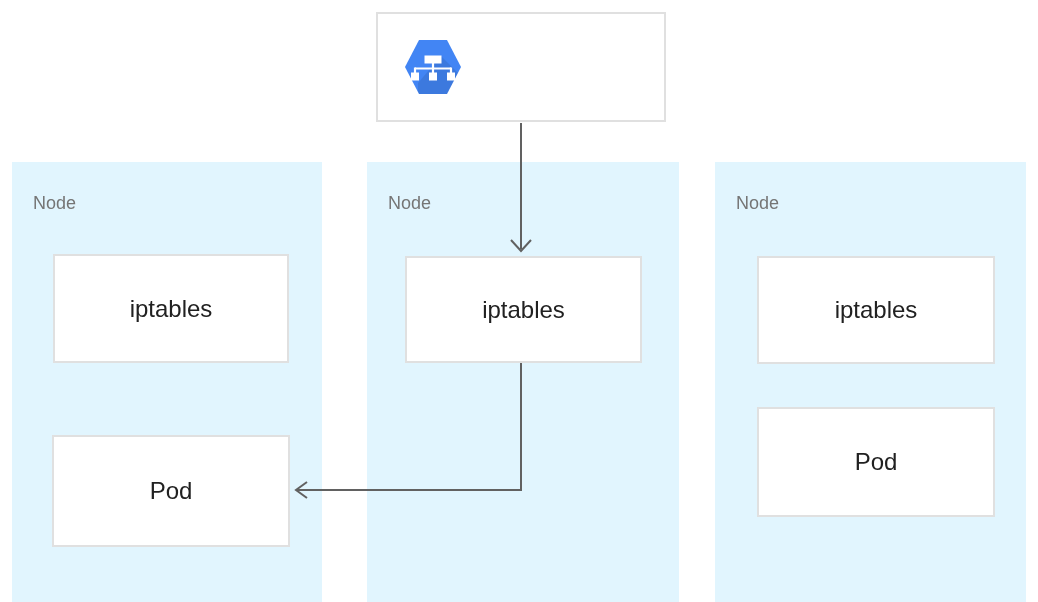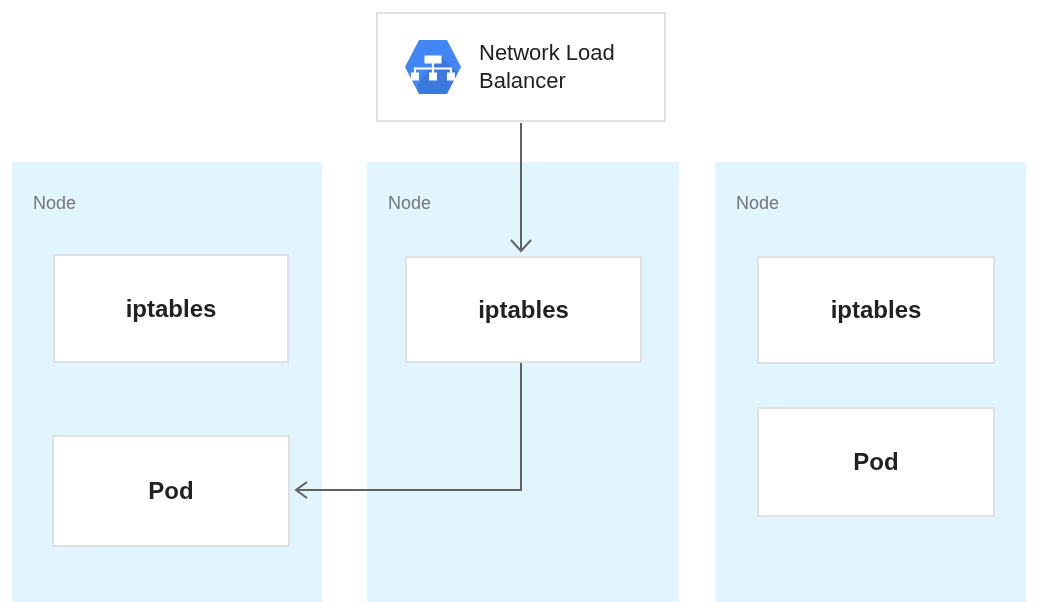--- a/index.html
+++ b/index.html
@@ -53,21 +53,20 @@
   .inner-box {
     position: absolute;
     background: #ffffff;
     border: 2px solid var(--box-border, #e0e0e0);
     box-sizing: border-box;
     display: flex;
     align-items: center;
     justify-content: center;
     font-size: 24px;
     color: var(--box-text, #212121);
-    font-weight: bold;
   }
   
   .p0 .iptables { left: 41px; top: 92px;  width: 236px; height: 109px; }
   .p0 .pod      { left: 40px; top: 273px; width: 238px; height: 112px; }
   
   .p1 .iptables { left: 38px; top: 94px;  width: 237px; height: 107px; }
   
   .p2 .iptables { left: 42px; top: 94px;  width: 238px; height: 108px; }
   .p2 .pod      { left: 42px; top: 245px; width: 238px; height: 110px; }
 
@@ -105,21 +104,20 @@
         <rect x="42" y="32.5" width="8" height="8"></rect>
       </g>
       <g stroke="#ffffff" stroke-width="2.2" fill="none">
         <path d="M28,23 V28.5"></path>
         <path d="M10,28.5 H46"></path>
         <path d="M10,27.5 V33"></path>
         <path d="M28,27.5 V33"></path>
         <path d="M46,27.5 V33"></path>
       </g>
     </svg>
-    <div class="lb-label">Network Load Balancer</div>
   </div>
 
   <div class="node-panel p0">
     <span class="node-label">Node</span>
     <div class="inner-box iptables">
       <span>iptables</span>
     </div>
     <div class="inner-box pod">
       <span>Pod</span>
     </div>

